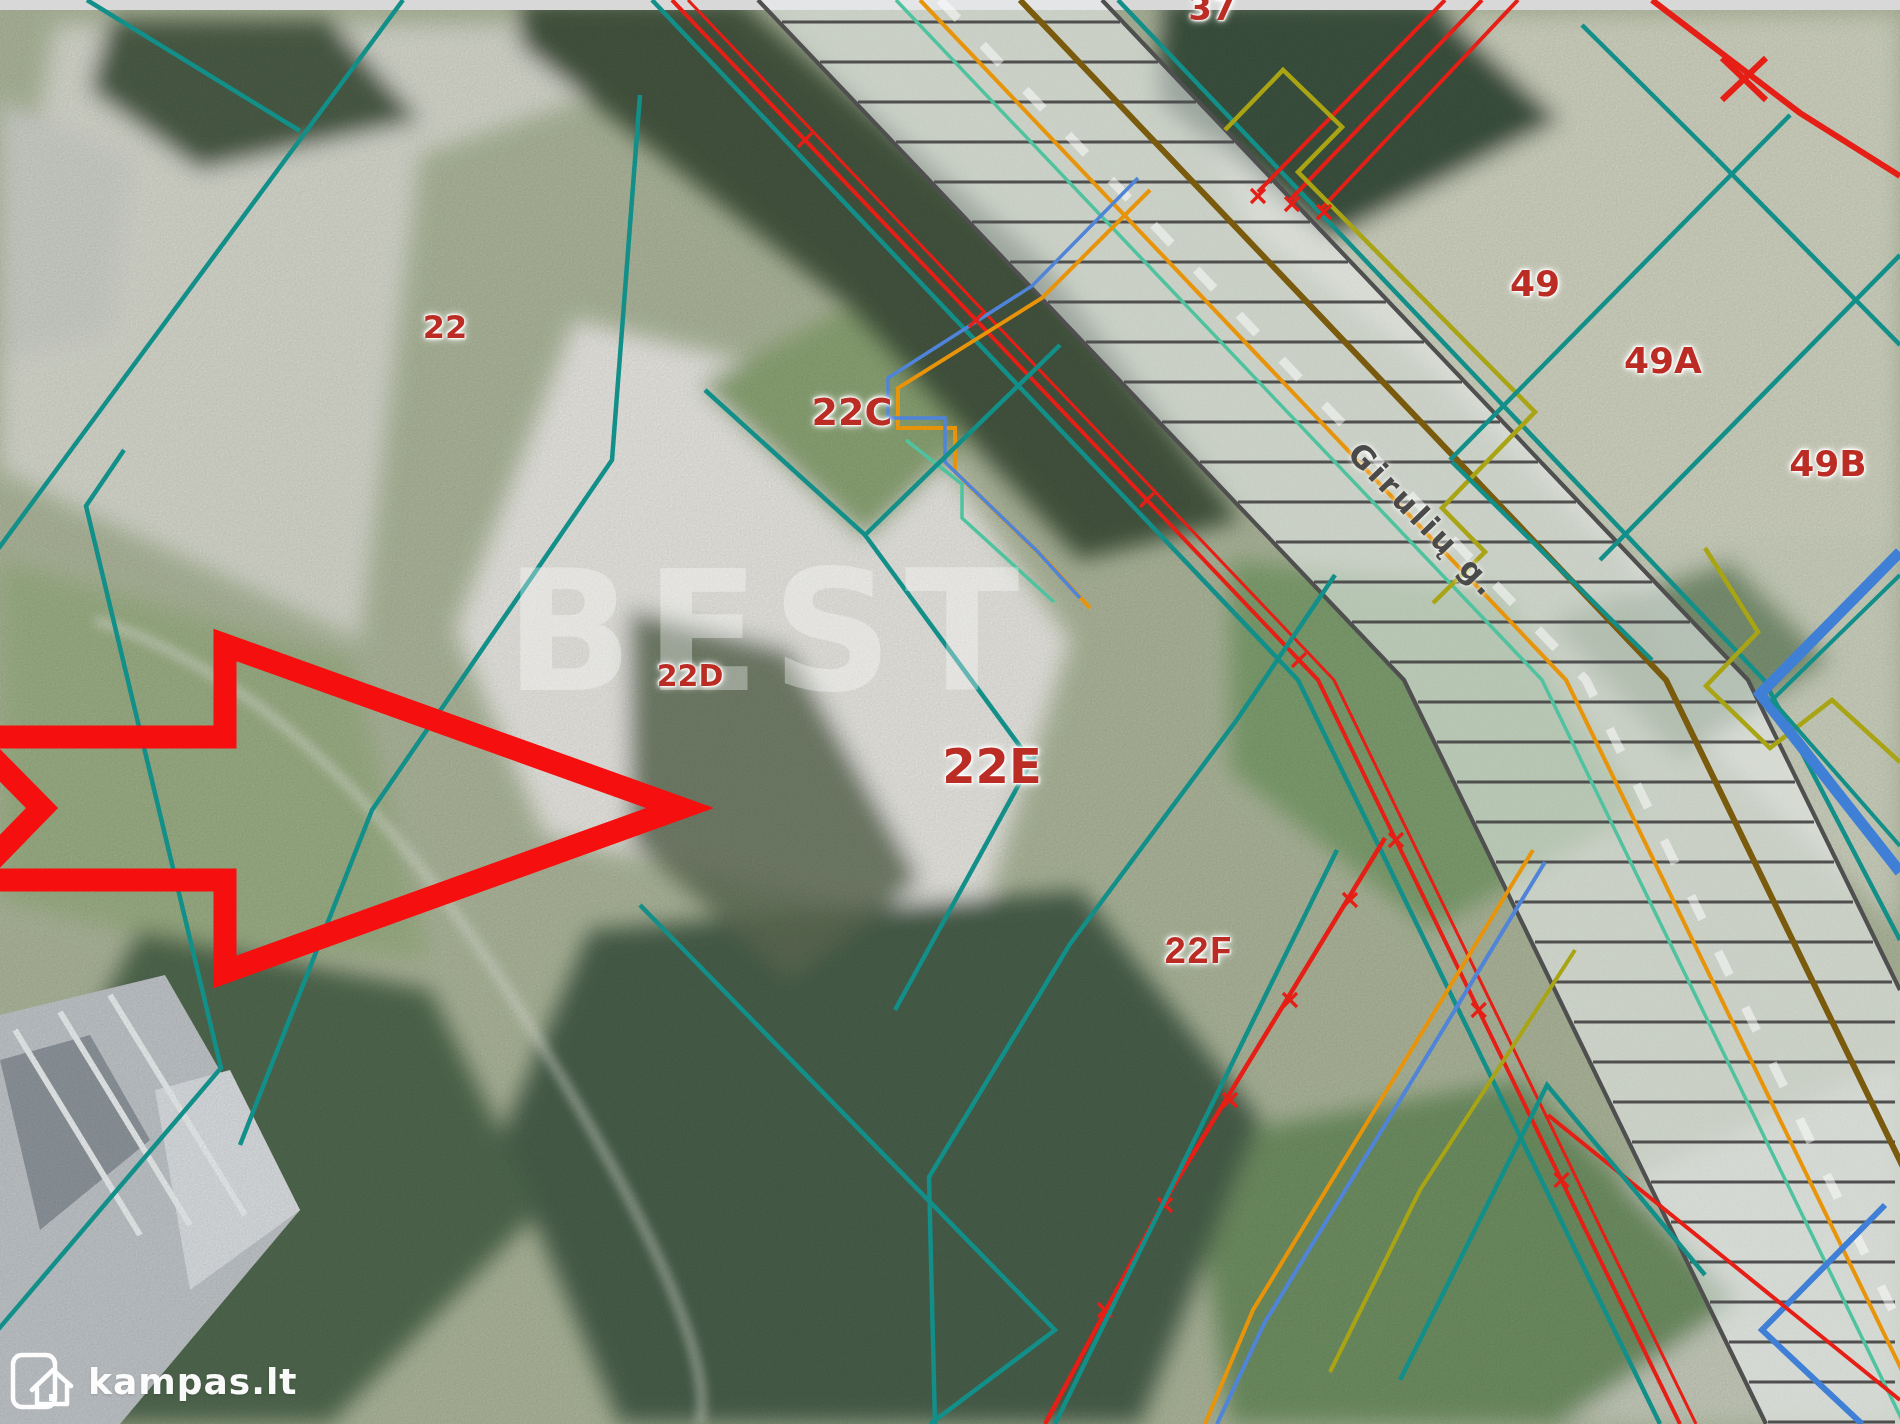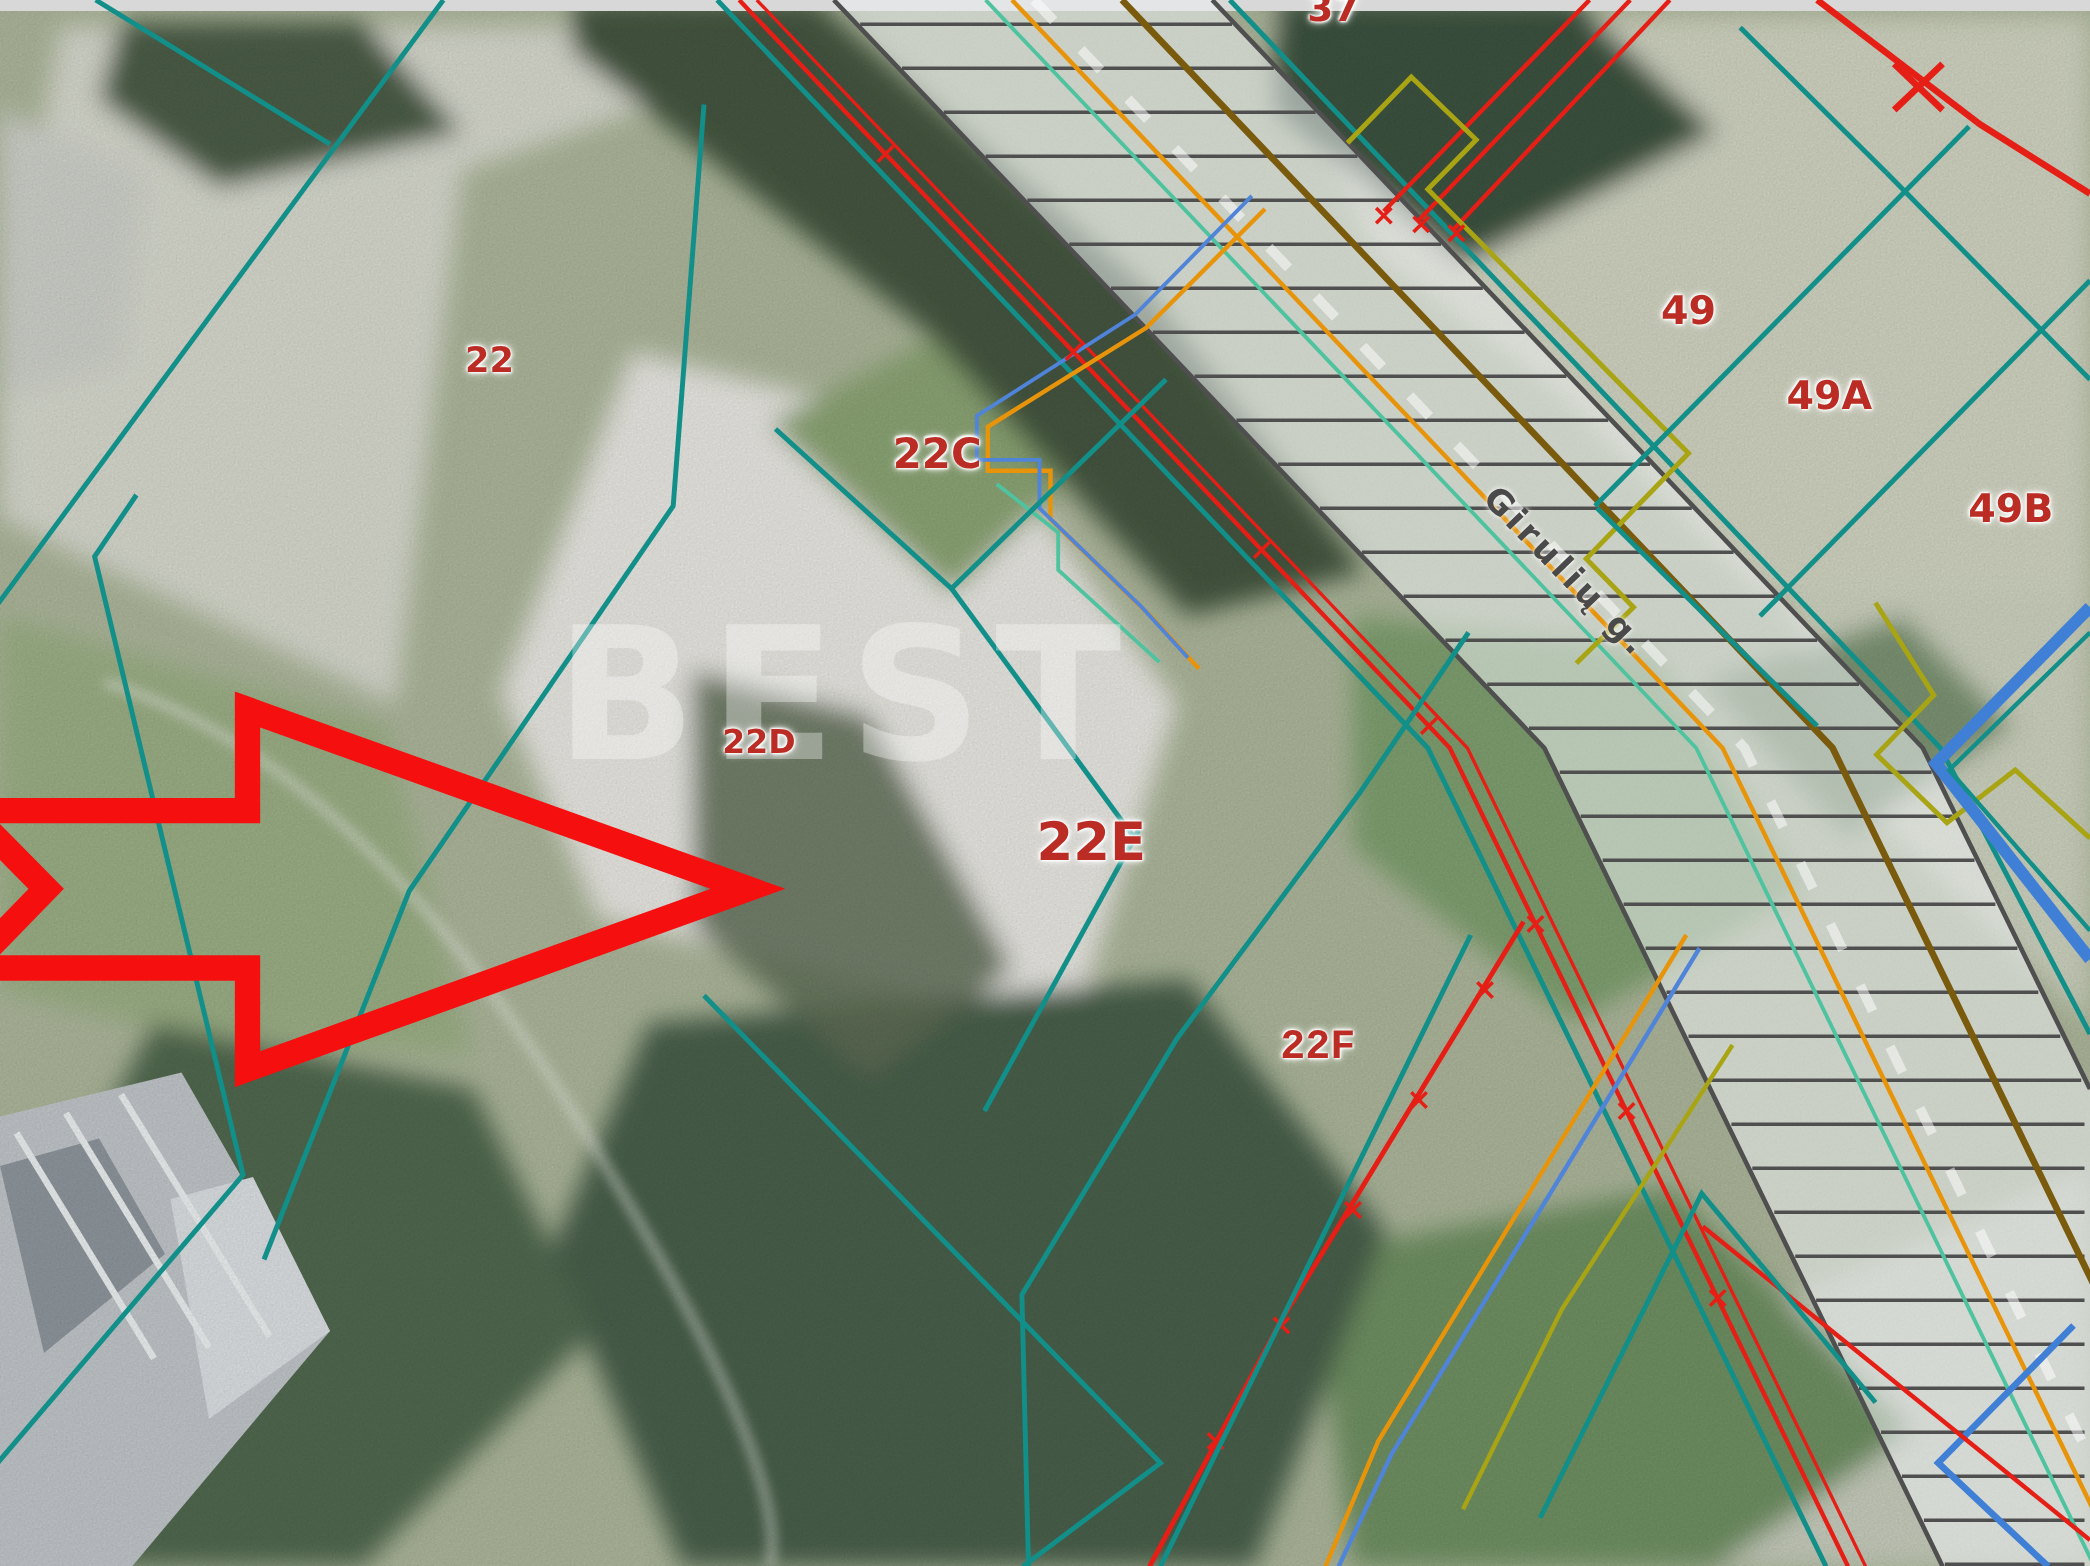--- a/index.html
+++ b/index.html
@@ -234,14 +234,23 @@
         <div class="parcel-label" style="left: 1212px; top: 8px; font-size: 34px;">37</div>
         <div class="parcel-label" style="left: 445px; top: 327px; font-size: 32px;">22</div>
         <div class="parcel-label" style="left: 840px; top: 412px; font-size: 38px; margin-left: 12px;">22C</div>
         <div class="parcel-label" style="left: 690px; top: 675px; font-size: 30px;">22D</div>
         <div class="parcel-label" style="left: 992px; top: 766px; font-size: 48px;">22E</div>
         <div class="parcel-label" style="left: 1198px; top: 952px; font-size: 38px; font-family: Liberation Mono, monospace;">22F</div>
         <div class="parcel-label" style="left: 1535px; top: 257px; font-size: 36px; margin-top: 26px;">49</div>
         <div class="parcel-label" style="left: 1663px; top: 360px; font-size: 36px;">49A</div>
         <div class="parcel-label" style="left: 1828px; top: 463px; font-size: 36px;">49B</div>
       </div>
+    <div class="site-logo">
+      <svg width="64" height="58" viewBox="0 0 64 58">
+        <rect x="3" y="3" width="42" height="52" rx="9" fill="none" stroke="rgba(255,255,255,0.97)" stroke-width="4.5"></rect>
+        <path d="M 22 38 L 43 18 L 61 34" fill="none" stroke="rgba(255,255,255,0.97)" stroke-width="4.5" stroke-linecap="round" stroke-linejoin="round"></path>
+        <path d="M 27 36 L 27 52 L 57 52 L 57 33" fill="none" stroke="rgba(255,255,255,0.97)" stroke-width="4.5" stroke-linecap="round" stroke-linejoin="round"></path>
+        <rect x="39" y="42" width="7" height="7" fill="rgba(255,255,255,0.97)"></rect>
+      </svg>
+      <span class="logo-text">kampas.lt</span>
+    </div>
   </div>
 </div>
 
 </body></html>

